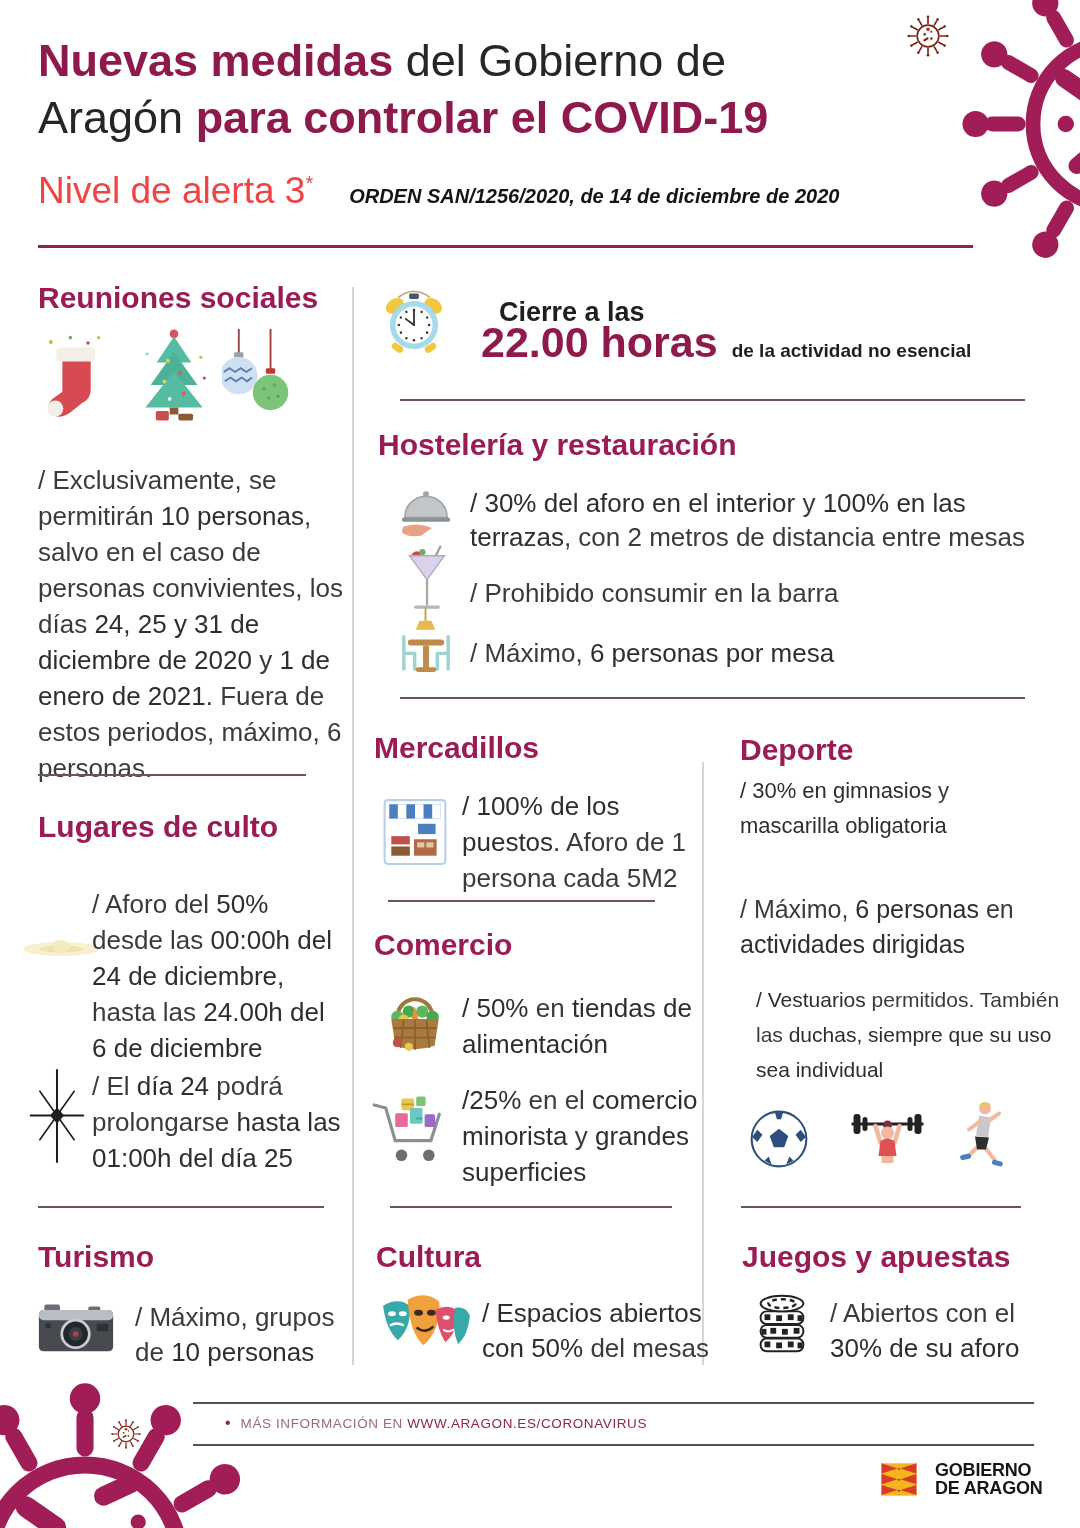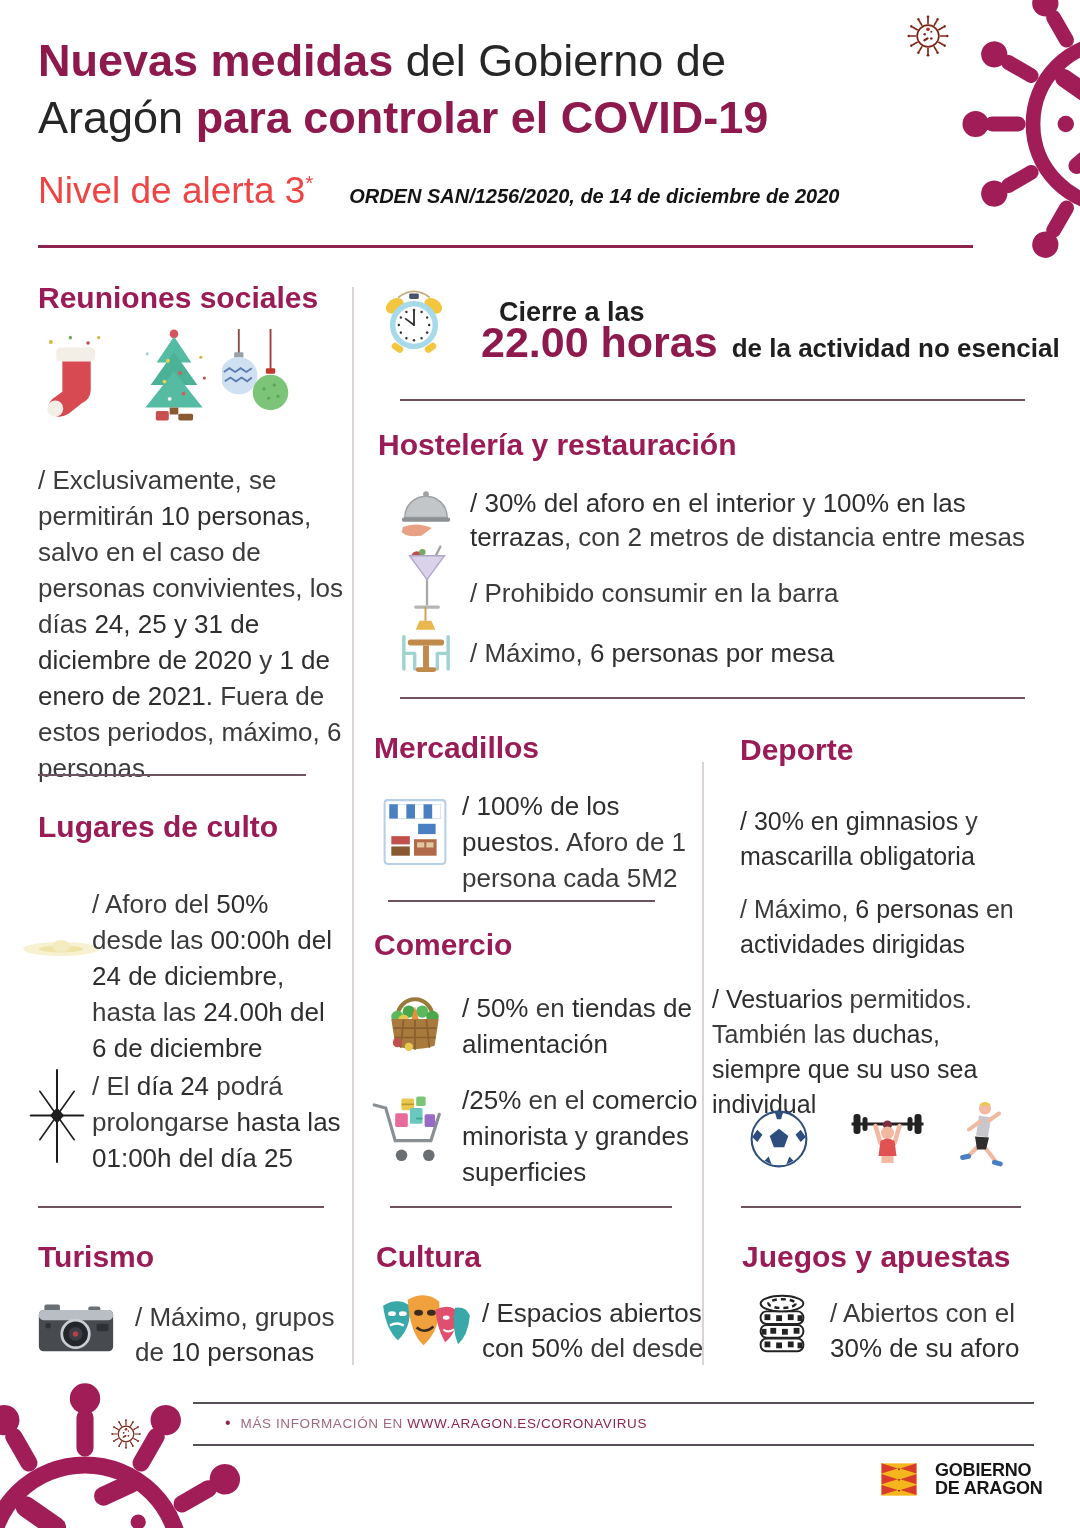--- a/index.html
+++ b/index.html
@@ -13,21 +13,21 @@
   .vr{position:absolute;width:2px;background:#DAD4D8;}
   .title-line{font-size:45px;line-height:57px;font-weight:400;color:#262626;}
   .title-line .bb{color:#8E1A4D;font-weight:700;}
   .alert-row{display:flex;align-items:baseline;gap:36px;}
   .alert{font-size:37px;color:#ef4444;font-weight:400;}
   .alert sup{font-size:20px;}
   .orden{font-size:20px;font-style:italic;font-weight:700;color:#141414;}
   .closure-prefix{font-size:27px;font-weight:700;color:#1f1f1f;}
   .time-row{display:flex;align-items:baseline;gap:14px;}
   .time-big{font-size:43px;font-weight:700;color:#8E1A4D;}
-  .time-suffix{font-size:26px;font-weight:700;color:#1f1f1f;}
+  .time-suffix{font-size:19px;font-weight:700;color:#1f1f1f;}
   .footer-row{display:flex;align-items:center;gap:10px;}
   .footer-bullet{color:#8E2450;font-size:16px;}
   .footer-info{font-size:13.5px;letter-spacing:.6px;color:#A06880;}
   .footer-info .bb{color:#8E2450;}
   .logo-text{font-size:18px;line-height:17.5px;font-weight:800;color:#161616;letter-spacing:-.2px;}
   svg{display:block;}
 </style>
 </head>
 <body>
 
@@ -336,23 +336,23 @@
     <rect x="38" y="21" width="12" height="15" rx="1.5" fill="#6ac8c0"></rect>
     <rect x="52" y="27" width="10" height="12" rx="1.5" fill="#9a6ac8"></rect>
     <line x1="30" y1="17.5" x2="42" y2="17.5" stroke="#c09a28" stroke-width="1.6"></line>
     <line x1="44" y1="31" x2="50" y2="31" stroke="#3f9e96" stroke-width="1.6"></line>
   </svg>
   <div class="abs txt" style="left:462px;top:1082px;width:248px;"><span class="bb">/25%</span><span> en el </span><span class="bb">comercio minorista</span><span> y </span><span class="bb">grandes superficies</span></div>
 
   <div class="hr" style="left:390px;top:1206px;width:282px;"></div>
 
   <div class="abs h2" style="left:740px;top:733px;">Deporte</div>
-  <div class="abs txt" style="left:740px;top:804px;width:312px;font-size:25px;line-height:35px;"><span class="bb">/ 30% en gimnasios</span><span> y </span><span class="bb">mascarilla obligatoria</span></div>
+  <div class="abs txt" style="left:740px;top:773px;width:312px;font-size:22px;line-height:35px;"><span class="bb">/ 30% en gimnasios</span><span> y </span><span class="bb">mascarilla obligatoria</span></div>
   <div class="abs txt" style="left:740px;top:892px;width:312px;font-size:25px;line-height:35px;"><span>/ Máximo, </span><span class="bb">6 personas</span><span> en </span><span class="bb">actividades dirigidas</span></div>
-  <div class="abs txt" style="left:712px;top:982px;width:312px;font-size:25px;line-height:35px;"><span class="bb">/ Vestuarios</span><span> permitidos. También las </span><span class="bb">duchas, siempre que su uso sea individual</span></div>
+  <div class="abs txt" style="left:756px;top:982px;width:312px;font-size:21px;line-height:35px;"><span class="bb">/ Vestuarios</span><span> permitidos. También las </span><span class="bb">duchas, siempre que su uso sea individual</span></div>
 
   <svg class="abs" style="left:748px;top:1108px;" width="62" height="62" viewBox="0 0 60 60">
     <circle cx="30" cy="30" r="26.5" fill="#fff" stroke="#2e4e7e" stroke-width="2"></circle>
     <polygon points="30,20 39,27 35,38 25,38 21,27" fill="#2e4e7e"></polygon>
     <polygon points="26,4 34,4 32,11 28,11" fill="#2e4e7e"></polygon>
     <polygon points="51,21 56,28 51,33 46,26" fill="#2e4e7e"></polygon>
     <polygon points="4,28 9,21 14,26 9,33" fill="#2e4e7e"></polygon>
     <polygon points="16,51 23,55 20,47" fill="#2e4e7e"></polygon>
     <polygon points="44,51 37,55 40,47" fill="#2e4e7e"></polygon>
   </svg>
@@ -396,21 +396,21 @@
     <path d="M12 38 Q19 34 26 38" stroke="#fff" stroke-width="2.5" fill="none"></path>
     <path d="M30 12 Q48 2 62 14 Q64 42 46 58 Q32 46 30 12 Z" fill="#f0a03c"></path>
     <ellipse cx="41" cy="25" rx="4.5" ry="3" fill="#3a2a20"></ellipse>
       <ellipse cx="54" cy="25" rx="4.5" ry="3" fill="#3a2a20"></ellipse>
     <path d="M39 40 Q47 47 56 39" stroke="#3a2a20" stroke-width="2.5" fill="none"></path>
     <path d="M58 22 Q72 15 81 24 Q81 44 68 55 Q60 42 58 22 Z" fill="#e04f6e"></path>
     <path d="M78 20 Q89 18 93 28 Q91 48 81 57 Q74 40 78 20 Z" fill="#39a8a8"></path>
     <ellipse cx="69" cy="30" rx="3.5" ry="2.2" fill="#fff"></ellipse>
     <path d="M66 42 Q71 46 77 42" stroke="#fff" stroke-width="2" fill="none"></path>
   </svg>
-  <div class="abs txt" style="left:482px;top:1296px;width:235px;line-height:35px;"><span class="bb">/ Espacios abiertos con 50%</span><span> del desde</span></div>
+  <div class="abs txt" style="left:482px;top:1296px;width:235px;line-height:35px;"><span class="bb">/ Espacios abiertos con 50%</span><span> del mesas</span></div>
 
   <div class="abs h2" style="left:742px;top:1240px;">Juegos y apuestas</div>
   <svg class="abs" style="left:752px;top:1290px;" width="60" height="68" viewBox="0 0 60 70">
     <g fill="#fff" stroke="#222" stroke-width="2">
       <rect x="8" y="50" width="44" height="13" rx="6"></rect>
       <rect x="8" y="36" width="44" height="13" rx="6"></rect>
       <rect x="8" y="22" width="44" height="13" rx="6"></rect>
       <ellipse cx="30" cy="14" rx="22" ry="8"></ellipse>
     </g>
     <ellipse cx="30" cy="14" rx="14" ry="4.5" fill="none" stroke="#222" stroke-width="2.5" stroke-dasharray="5 4"></ellipse>

